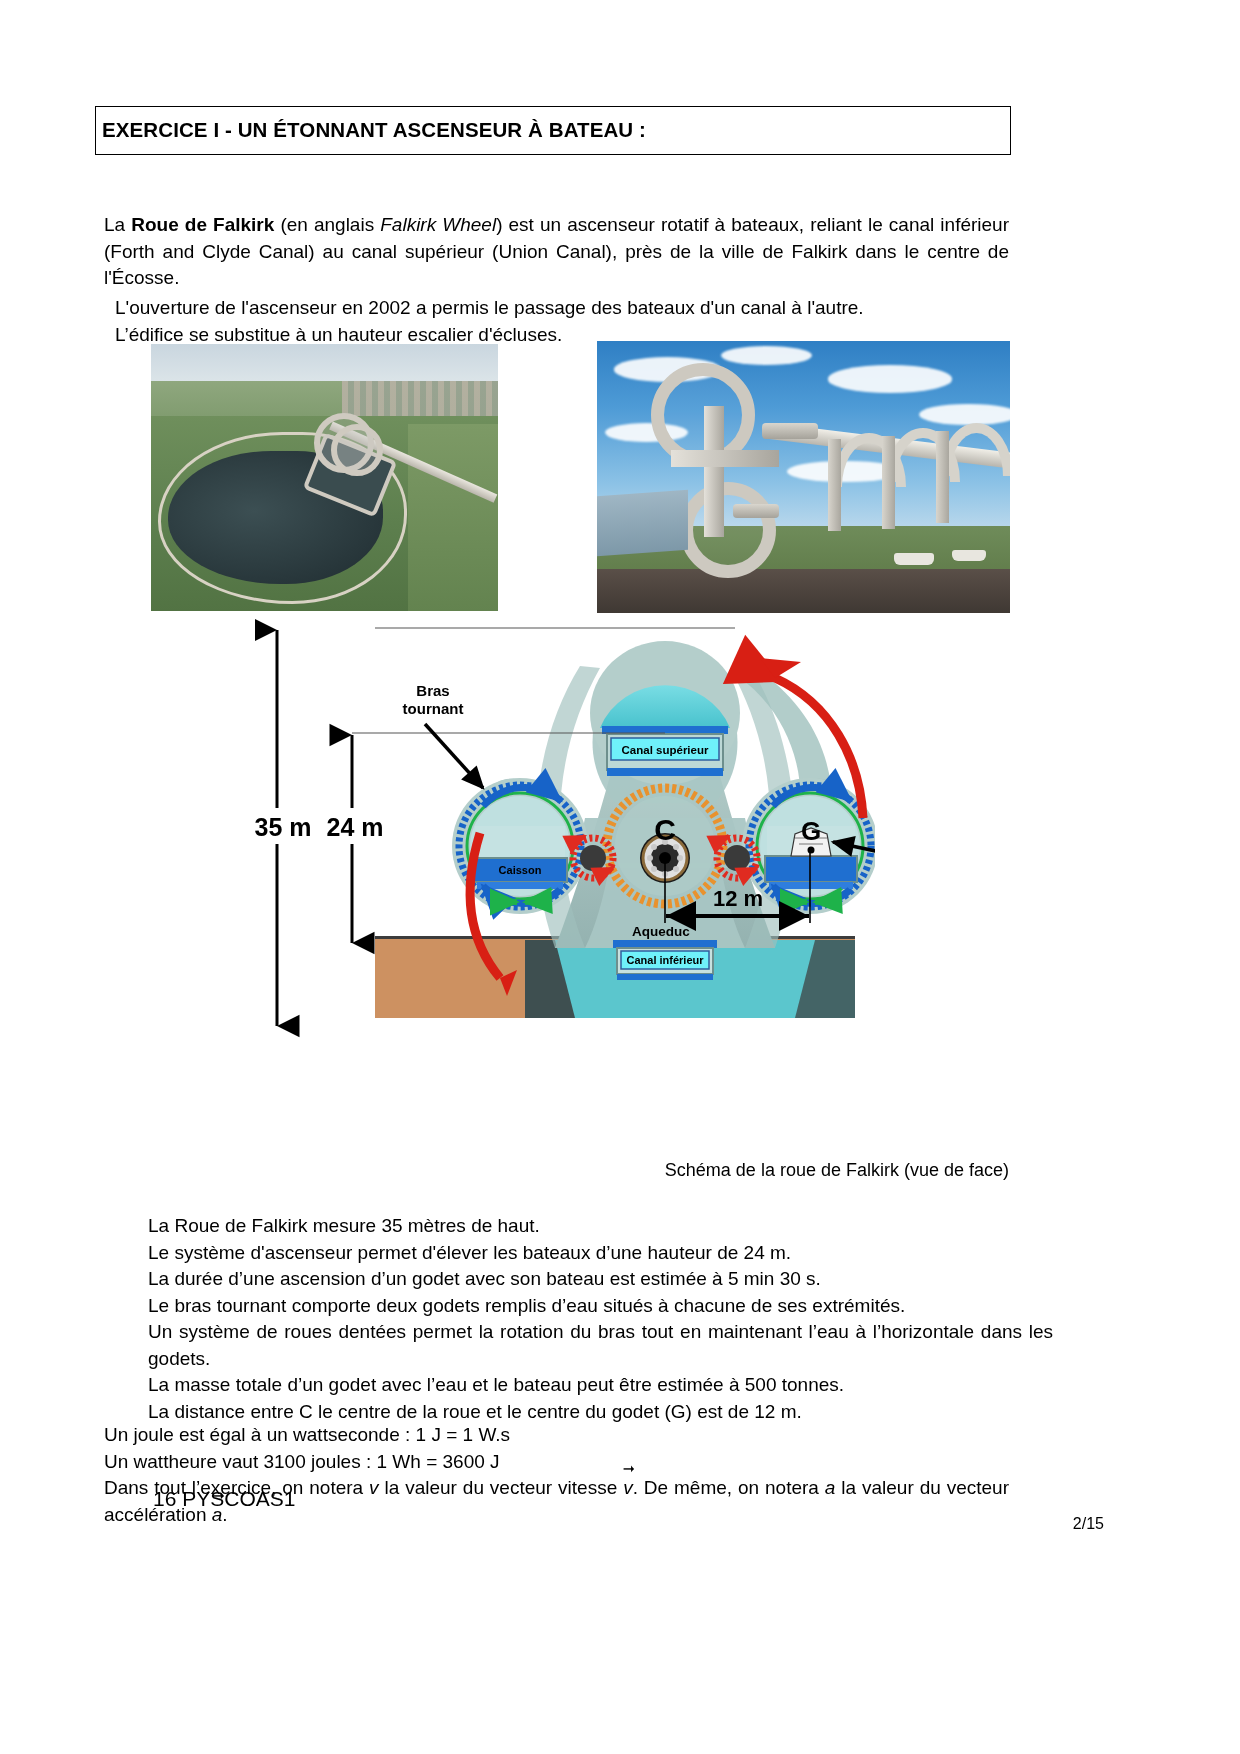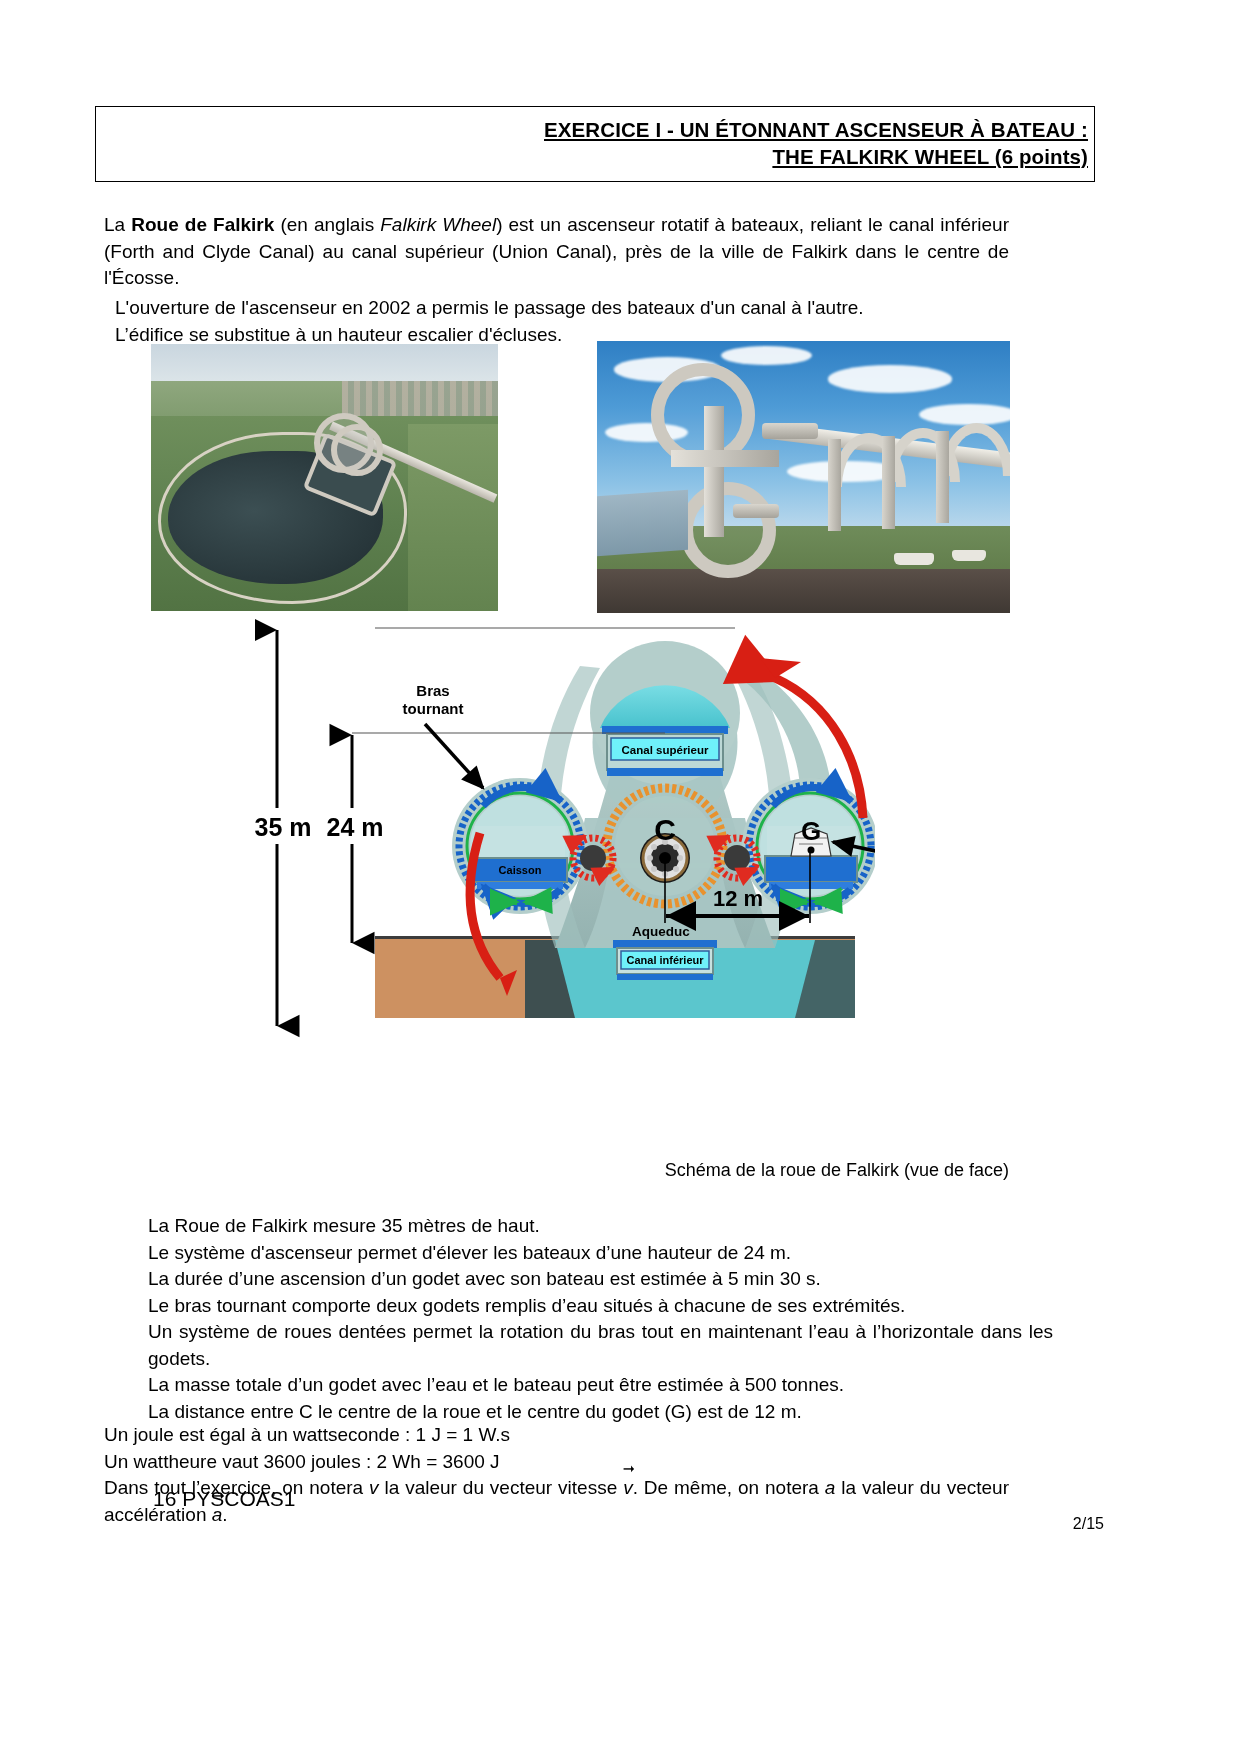--- a/index.html
+++ b/index.html
@@ -20,26 +20,25 @@
     left: 0; top: 0;
     width: 1240px;
     height: 1754px;
   }
 
   
   .title-box {
     position: absolute;
     left: 95px;
     top: 106px;
-    width: 1000px;
+    width: 916px;
     border: 1.5px solid #000;
     box-sizing: border-box;
     padding: 9px 6px 11px 6px;
-    text-align: right;
-    text-decoration: underline;
+    text-align: left;
   }
   .title-line {
     font-size: 20.5px;
     font-weight: bold;
     line-height: 27px;
     letter-spacing: 0.1px;
   }
 
   
   .para {
@@ -260,21 +259,20 @@
     margin-top: 28px;
   }
 </style>
 </head>
 <body>
 
 <div class="page">
 
   <div class="title-box">
     <div class="title-line">EXERCICE I - UN ÉTONNANT ASCENSEUR À BATEAU :</div>
-    <div class="title-line">THE FALKIRK WHEEL (6 points)</div>
   </div>
 
   <div class="para" id="intro-para">
     <span>La </span><span class="b">Roue de Falkirk</span><span> (en anglais </span><span class="i">Falkirk Wheel</span><span>) est un ascenseur rotatif à bateaux, reliant le canal inférieur (Forth and Clyde Canal) au canal supérieur (Union Canal), près de la ville de Falkirk dans le centre de l'Écosse.</span>
   </div>
 
   <div class="para nojust" id="opening-para">
     <div>L'ouverture de l'ascenseur en 2002 a permis le passage des bateaux d'un canal à l'autre.</div>
     <div>L’édifice se substitue à un hauteur escalier d'écluses.</div>
   </div>
@@ -511,21 +509,21 @@
     <div class="fline">Le système d'ascenseur permet d'élever les bateaux d’une hauteur de 24 m.</div>
     <div class="fline">La durée d’une ascension d’un godet avec son bateau est estimée à 5 min 30 s.</div>
     <div class="fline">Le bras tournant comporte deux godets remplis d’eau situés à chacune de ses extrémités.</div>
     <div class="fline just">Un système de roues dentées permet la rotation du bras tout en maintenant l’eau à l’horizontale dans les godets.</div>
     <div class="fline">La masse totale d’un godet avec l’eau et le bateau peut être estimée à 500 tonnes.</div>
     <div class="fline">La distance entre C le centre de la roue et le centre du godet (G) est de 12 m.</div>
   </div>
 
   <div id="notation-block">
     <div>Un joule est égal à un wattseconde : 1 J = 1 W.s</div>
-    <div>Un wattheure vaut 3600 joules : 2 Wh = 3600 J</div>
+    <div>Un wattheure vaut 3100 joules : 1 Wh = 3600 J</div>
     <div class="para nojust" style="position:static;width:905px;text-align:justify;text-align-last:left;"><span>Dans tout l’exercice, on notera </span><span class="i">v</span><span> la valeur du vecteur vitesse </span><span class="vecwrap"><span class="i">v</span><span class="arw">
             <svg viewBox="0 0 20 8" preserveAspectRatio="none">
               <line x1="1" y1="5" x2="18" y2="5" stroke="#000" stroke-width="1.2"></line>
               <path d="M19,5 L14,2.2 L14,7.8 Z" fill="#000"></path>
             </svg>
           </span></span><span>. De même, on notera </span><span class="i">a</span><span> la valeur du vecteur accélération </span><span class="vecwrap"><span class="i">a</span><span class="arw">
             <svg viewBox="0 0 20 8" preserveAspectRatio="none">
               <line x1="1" y1="5" x2="18" y2="5" stroke="#000" stroke-width="1.2"></line>
               <path d="M19,5 L14,2.2 L14,7.8 Z" fill="#000"></path>
             </svg>

